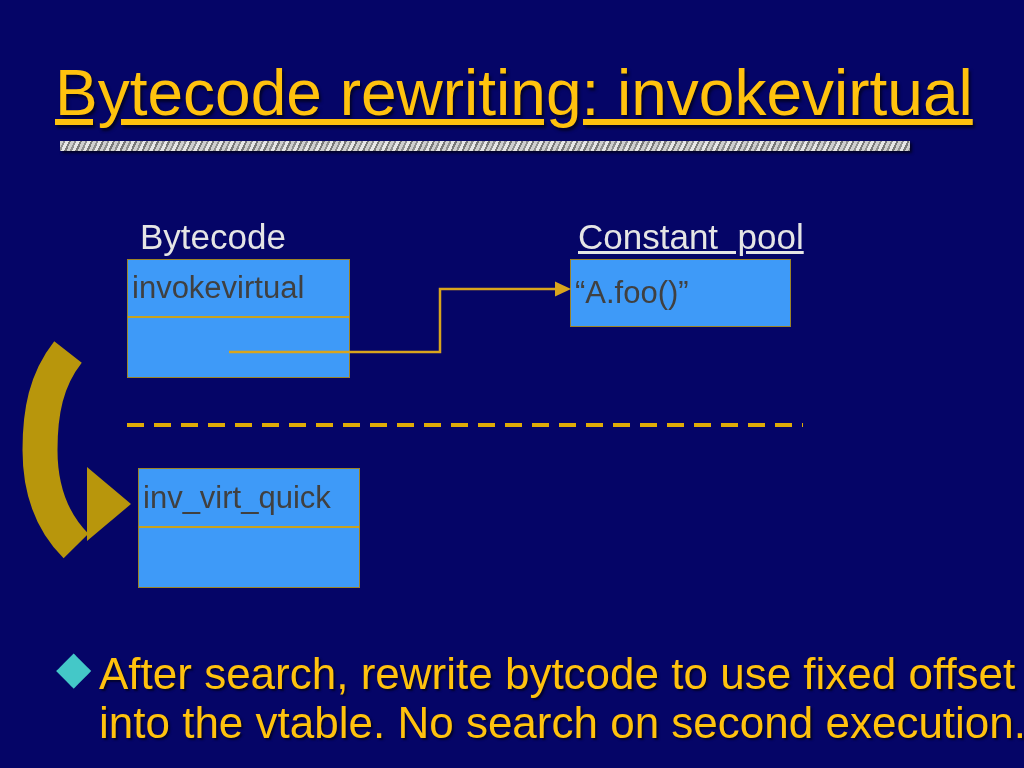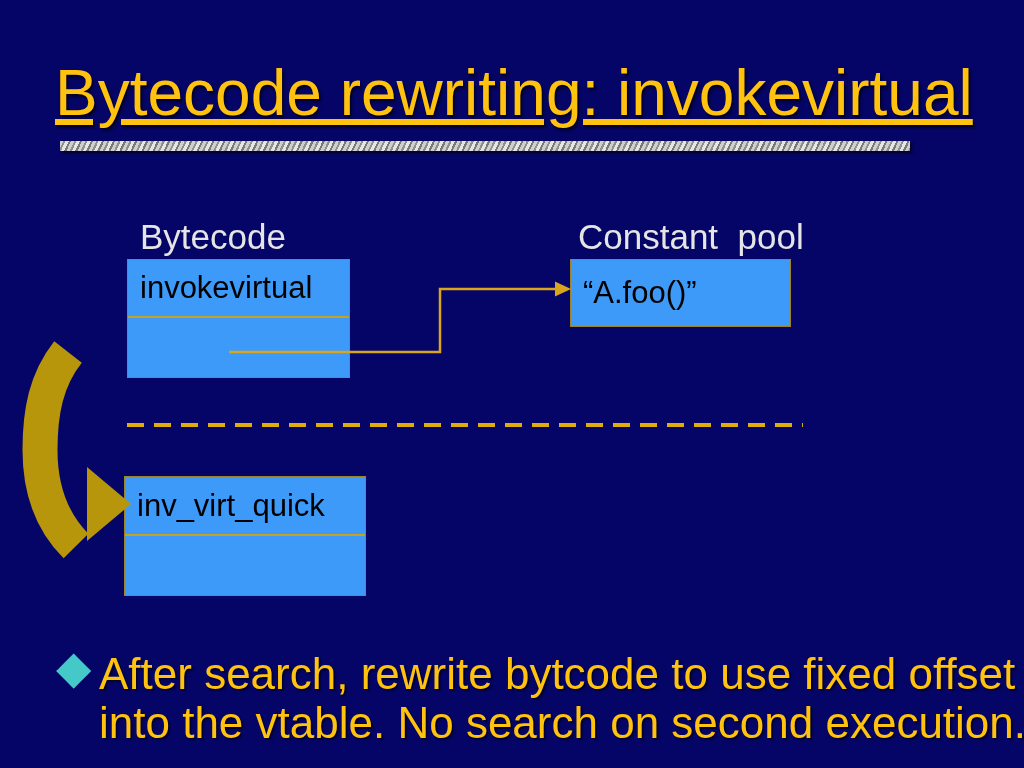--- a/index.html
+++ b/index.html
@@ -25,41 +25,41 @@
       #aaa;
     box-shadow:2px 2px 3px rgba(0,0,0,.65);
   }
   .col-label{
     position:absolute;top:192px;
     font-size:35px;color:#e5e5e5;
     white-space:pre;
     margin-top:25px;
   }
   .col-label.left{left:140px;}
-  .col-label.right{left:578px;}
+  .col-label.right{left:578px;text-decoration:underline;}
   .box{
     position:absolute;
     background:#3E9AF8;
     border:1px solid #9c8326;
     box-sizing:border-box;
   }
   .box .cell{
     display:flex;align-items:center;
-    padding-left:12px;
-    color:#000000;
+    padding-left:4px;
+    color:#404040;
     font-size:31px;
     white-space:nowrap;
     box-sizing:border-box;
   }
   .bytecode-box{left:127px;top:259px;width:223px;height:119px;}
   .bytecode-box .cell.top{height:58px;border-bottom:2px solid #c8a21e;}
   .bytecode-box .cell.bottom{height:59px;}
   .constant-box{left:570px;top:259px;width:221px;height:68px;}
   .constant-box .cell{height:100%;}
-  .quick-box{left:124px;top:468px;width:242px;height:120px;margin-top:8px;}
+  .quick-box{left:138px;top:468px;width:222px;height:120px;}
   .quick-box .cell.top{height:59px;border-bottom:2px solid #c8a21e;}
   .quick-box .cell.bottom{height:59px;}
   .overlay{
     position:absolute;left:0;top:0;width:1024px;height:768px;
     pointer-events:none;
   }
   .bullet-diamond{
     position:absolute;left:56px;top:644px;
     font-size:46px;line-height:1;
     color:#44C8C8;

